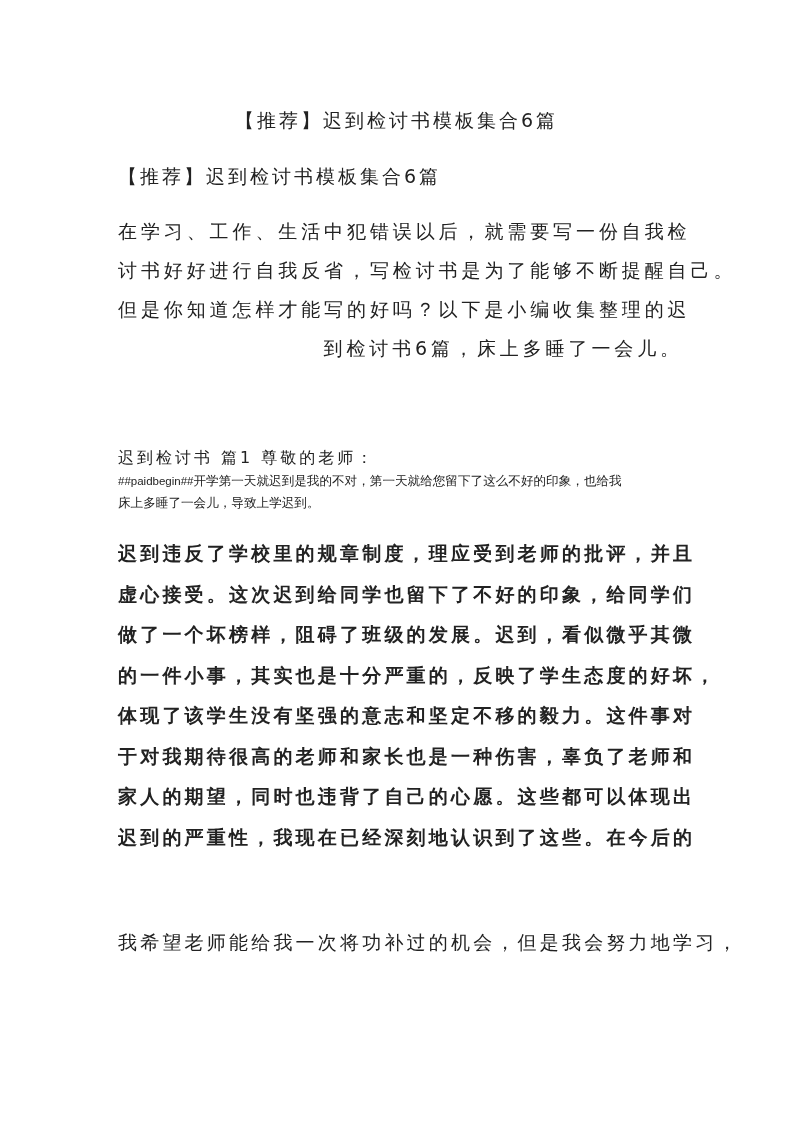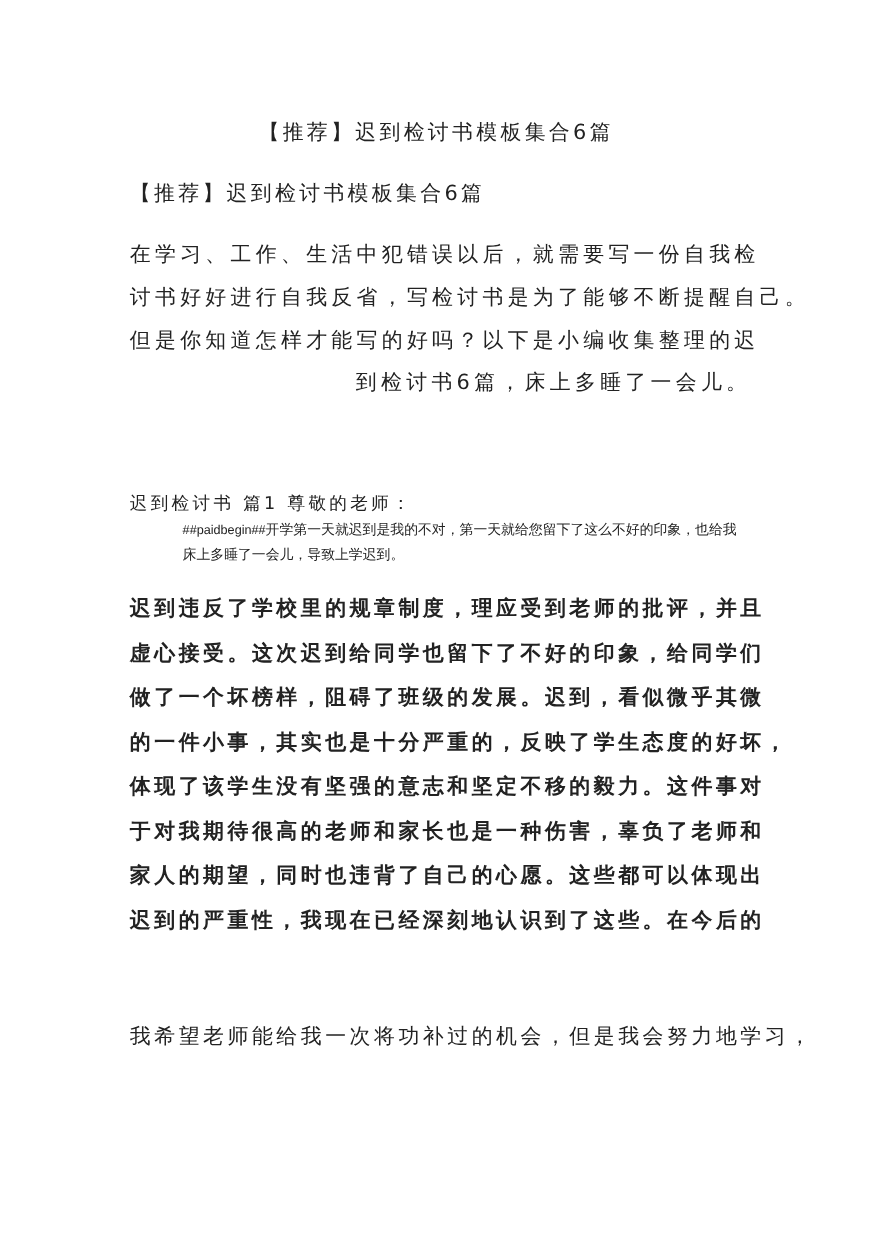--- a/index.html
+++ b/index.html
@@ -73,21 +73,20 @@
       left: 118px;
       width: 560px;
       font-size: 12.6px;
       line-height: 22px;
       font-family: "DejaVu Serif", "Liberation Serif", serif;
       color: #222;
     }
     .small-para .line {
       display: block;
       white-space: nowrap;
-      margin-left: 48px;
     }
     .small-para .marker {
       font-family: "Liberation Sans", sans-serif;
       font-size: 11.5px;
     }
     .body1 { top: 528px; letter-spacing: 3.2px; line-height: 40.5px; font-weight: bold; }
     .body1 .line { height: 40.5px; }
     .body2 { top: 917px; letter-spacing: 3.2px; line-height: 40.5px; }
     .body2 .line { height: 40.5px; }
   </style>

